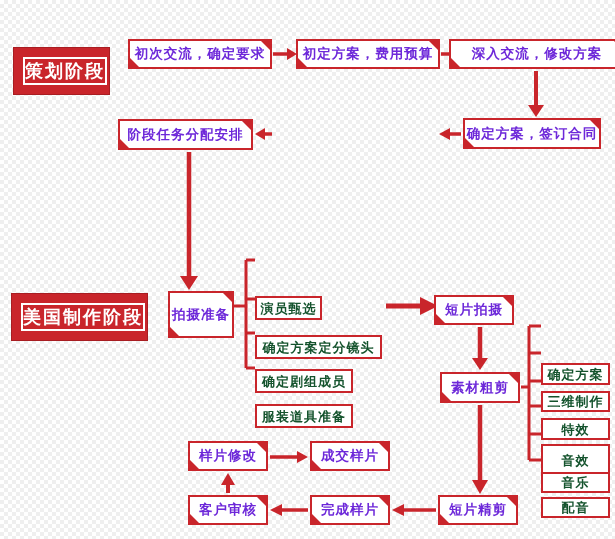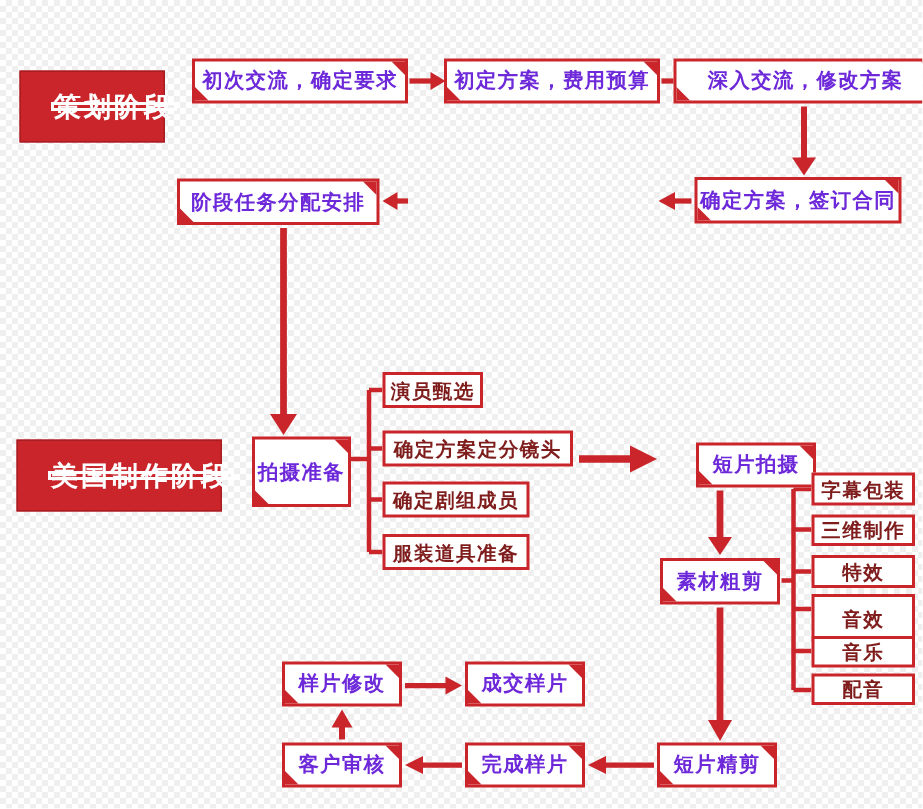--- a/index.html
+++ b/index.html
@@ -28,27 +28,27 @@
   }
   .fbox::after{ 
     content:"";position:absolute;bottom:0;left:0;width:0;height:0;
     border-bottom:9px solid #c9252b;border-right:9px solid transparent;
   }
   
   .pbox{
     position:absolute;box-sizing:border-box;background:#fff;
     border:2.5px solid #c9252b;
     display:flex;align-items:center;justify-content:center;
-    font-weight:bold;font-size:13px;line-height:1;color:#7f1d1d;
-    letter-spacing:1px;white-space:nowrap;
+    font-weight:bold;font-size:13px;line-height:1;color:#14532d;
+    letter-spacing:1px;white-space:nowrap;margin-top:48px;
   }
   
   .sbox{
     position:absolute;box-sizing:border-box;background:#c9252b;
-    border:1px solid #a81d22;display:flex;padding:20px;
+    border:1px solid #a81d22;display:flex;padding:9px;
   }
   .sbox-inner{
     flex:1;border:2px solid #ffffff;display:flex;
     align-items:center;justify-content:center;
     color:#ffffff;font-weight:bold;font-size:18px;line-height:1;
     letter-spacing:2px;white-space:nowrap;
   }
   svg{position:absolute;left:0;top:0;}
 </style>
 </head>
@@ -159,24 +159,24 @@
   <div class="fbox" style="left:463px;top:118px;width:138px;height:31px">确定方案，签订合同</div>
   <div class="fbox" style="left:118px;top:119px;width:135px;height:31px">阶段任务分配安排</div>
 
   <div class="fbox" style="left:168px;top:291px;width:66px;height:47px">拍摄准备</div>
 
   <div class="pbox" style="left:255px;top:248px;width:67px;height:24px">演员甄选</div>
   <div class="pbox" style="left:255px;top:287px;width:127px;height:24px">确定方案定分镜头</div>
   <div class="pbox" style="left:255px;top:321px;width:98px;height:24px">确定剧组成员</div>
   <div class="pbox" style="left:255px;top:356px;width:98px;height:24px">服装道具准备</div>
 
-  <div class="fbox" style="left:464px;top:295px;width:80px;height:30px">短片拍摄</div>
+  <div class="fbox" style="left:434px;top:295px;width:80px;height:30px">短片拍摄</div>
   <div class="fbox" style="left:440px;top:372px;width:80px;height:31px">素材粗剪</div>
 
-  <div class="pbox" style="left:541px;top:315px;width:69px;height:22px">字幕包装</div>
+  <div class="pbox" style="left:541px;top:315px;width:69px;height:22px">确定方案</div>
   <div class="pbox" style="left:541px;top:343px;width:69px;height:21px">三维制作</div>
   <div class="pbox" style="left:541px;top:370px;width:69px;height:22px">特效</div>
   <div class="pbox" style="left:541px;top:396px;width:69px;height:32px">音效</div>
   <div class="pbox" style="left:541px;top:424px;width:69px;height:21px">音乐</div>
   <div class="pbox" style="left:541px;top:449px;width:69px;height:21px">配音</div>
 
   <div class="fbox" style="left:438px;top:495px;width:80px;height:30px">短片精剪</div>
   <div class="fbox" style="left:188px;top:495px;width:80px;height:30px">客户审核</div>
   <div class="fbox" style="left:310px;top:495px;width:80px;height:30px">完成样片</div>
   <div class="fbox" style="left:188px;top:441px;width:80px;height:30px">样片修改</div>

